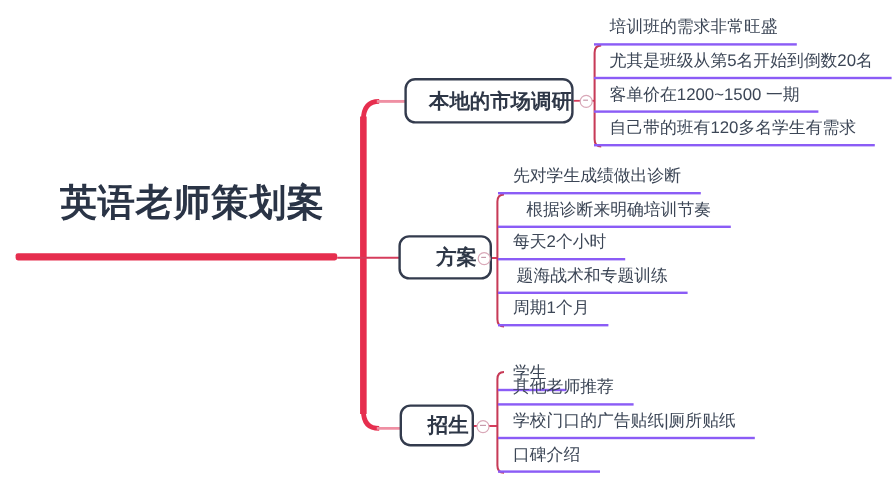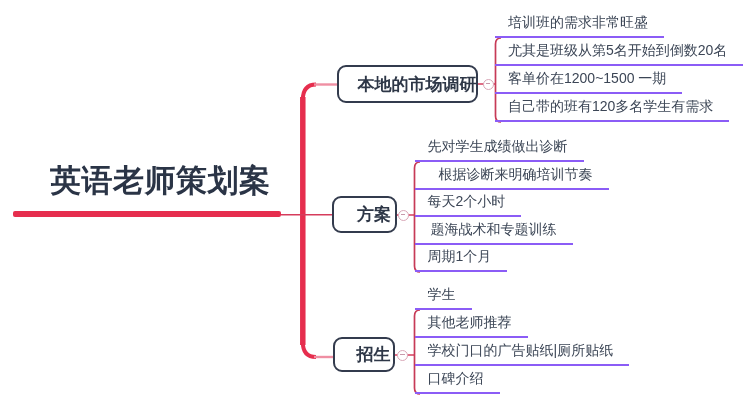--- a/index.html
+++ b/index.html
@@ -4,38 +4,38 @@
 <style>
   * { margin: 0; padding: 0; box-sizing: border-box; }
   html, body { width: 746px; height: 411px; background: #ffffff; overflow: hidden; }
   body { position: relative; font-family: "Liberation Sans", "DejaVu Sans", sans-serif; }
 
   .stage { position: absolute; left: 0; top: 0; width: 746px; height: 411px; }
 
   svg.lines { position: absolute; left: 0; top: 0; }
 
   .root-title {
-    position: absolute; left: 50px; top: 160px; width: 230px;
+    position: absolute; left: 50px; top: 148px; width: 230px;
     font-size: 31px; font-weight: bold; color: #2a3446;
     letter-spacing: 0.5px; white-space: nowrap; cursor: default;
   }
   .root-underline {
     position: absolute; left: 13px; top: 211px; width: 268px; height: 6px;
     background: #e62e4e; border-radius: 2px;
   }
 
   .branch-node {
     position: absolute; background: #ffffff;
     border: 2.5px solid #333b4d; border-radius: 9px;
     display: flex; align-items: center; justify-content: center;
     font-weight: bold; color: #2e3747; font-size: 17px;
     white-space: nowrap; cursor: default; z-index: 3; padding-left: 19px;
   }
   .bn-1 { left: 337px; top: 65px;  width: 141px; height: 38px; }
-  .bn-2 { left: 332px; top: 196px; width: 65px;  height: 37px; }
+  .bn-2 { left: 332px; top: 196px; width: 78px;  height: 37px; }
   .bn-3 { left: 333px; top: 337px; width: 62px;  height: 35px; text-align: right; }
 
   .leaf {
     position: absolute; white-space: nowrap;
     border-bottom: 2px solid #8b5cf6;
     padding: 0 16px 5px 13px;
     font-size: 14px; line-height: 17px; color: #3c4656;
     cursor: default; z-index: 2;
   }
 
@@ -95,18 +95,18 @@
   <div class="leaf" style="left:495px; top:42px;">尤其是班级从第5名开始到倒数20名</div>
   <div class="leaf" style="left:495px; top:70px;">客单价在1200~1500 一期</div>
   <div class="leaf" style="left:495px; top:98px;">自己带的班有120多名学生有需求</div>
 
   <div class="leaf" style="left:414.5px; top:138px;">先对学生成绩做出诊断</div>
   <div class="leaf" style="left:414.5px; top:166px;padding-left:24px;">根据诊断来明确培训节奏</div>
   <div class="leaf" style="left:414.5px; top:193px;">每天2个小时</div>
   <div class="leaf" style="left:414.5px; top:221px;padding-left:16px;">题海战术和专题训练</div>
   <div class="leaf" style="left:414.5px; top:248px;">周期1个月</div>
 
-  <div class="leaf" style="left:414.5px; top:286px;">学生</div>
+  <div class="leaf" style="left:414.5px; top:302px;">学生</div>
   <div class="leaf" style="left:414.5px; top:314px;">其他老师推荐</div>
   <div class="leaf" style="left:414.5px; top:342px;">学校门口的广告贴纸|厕所贴纸</div>
   <div class="leaf" style="left:414.5px; top:370px;">口碑介绍</div>
 
 </div>
 
 </body></html>

